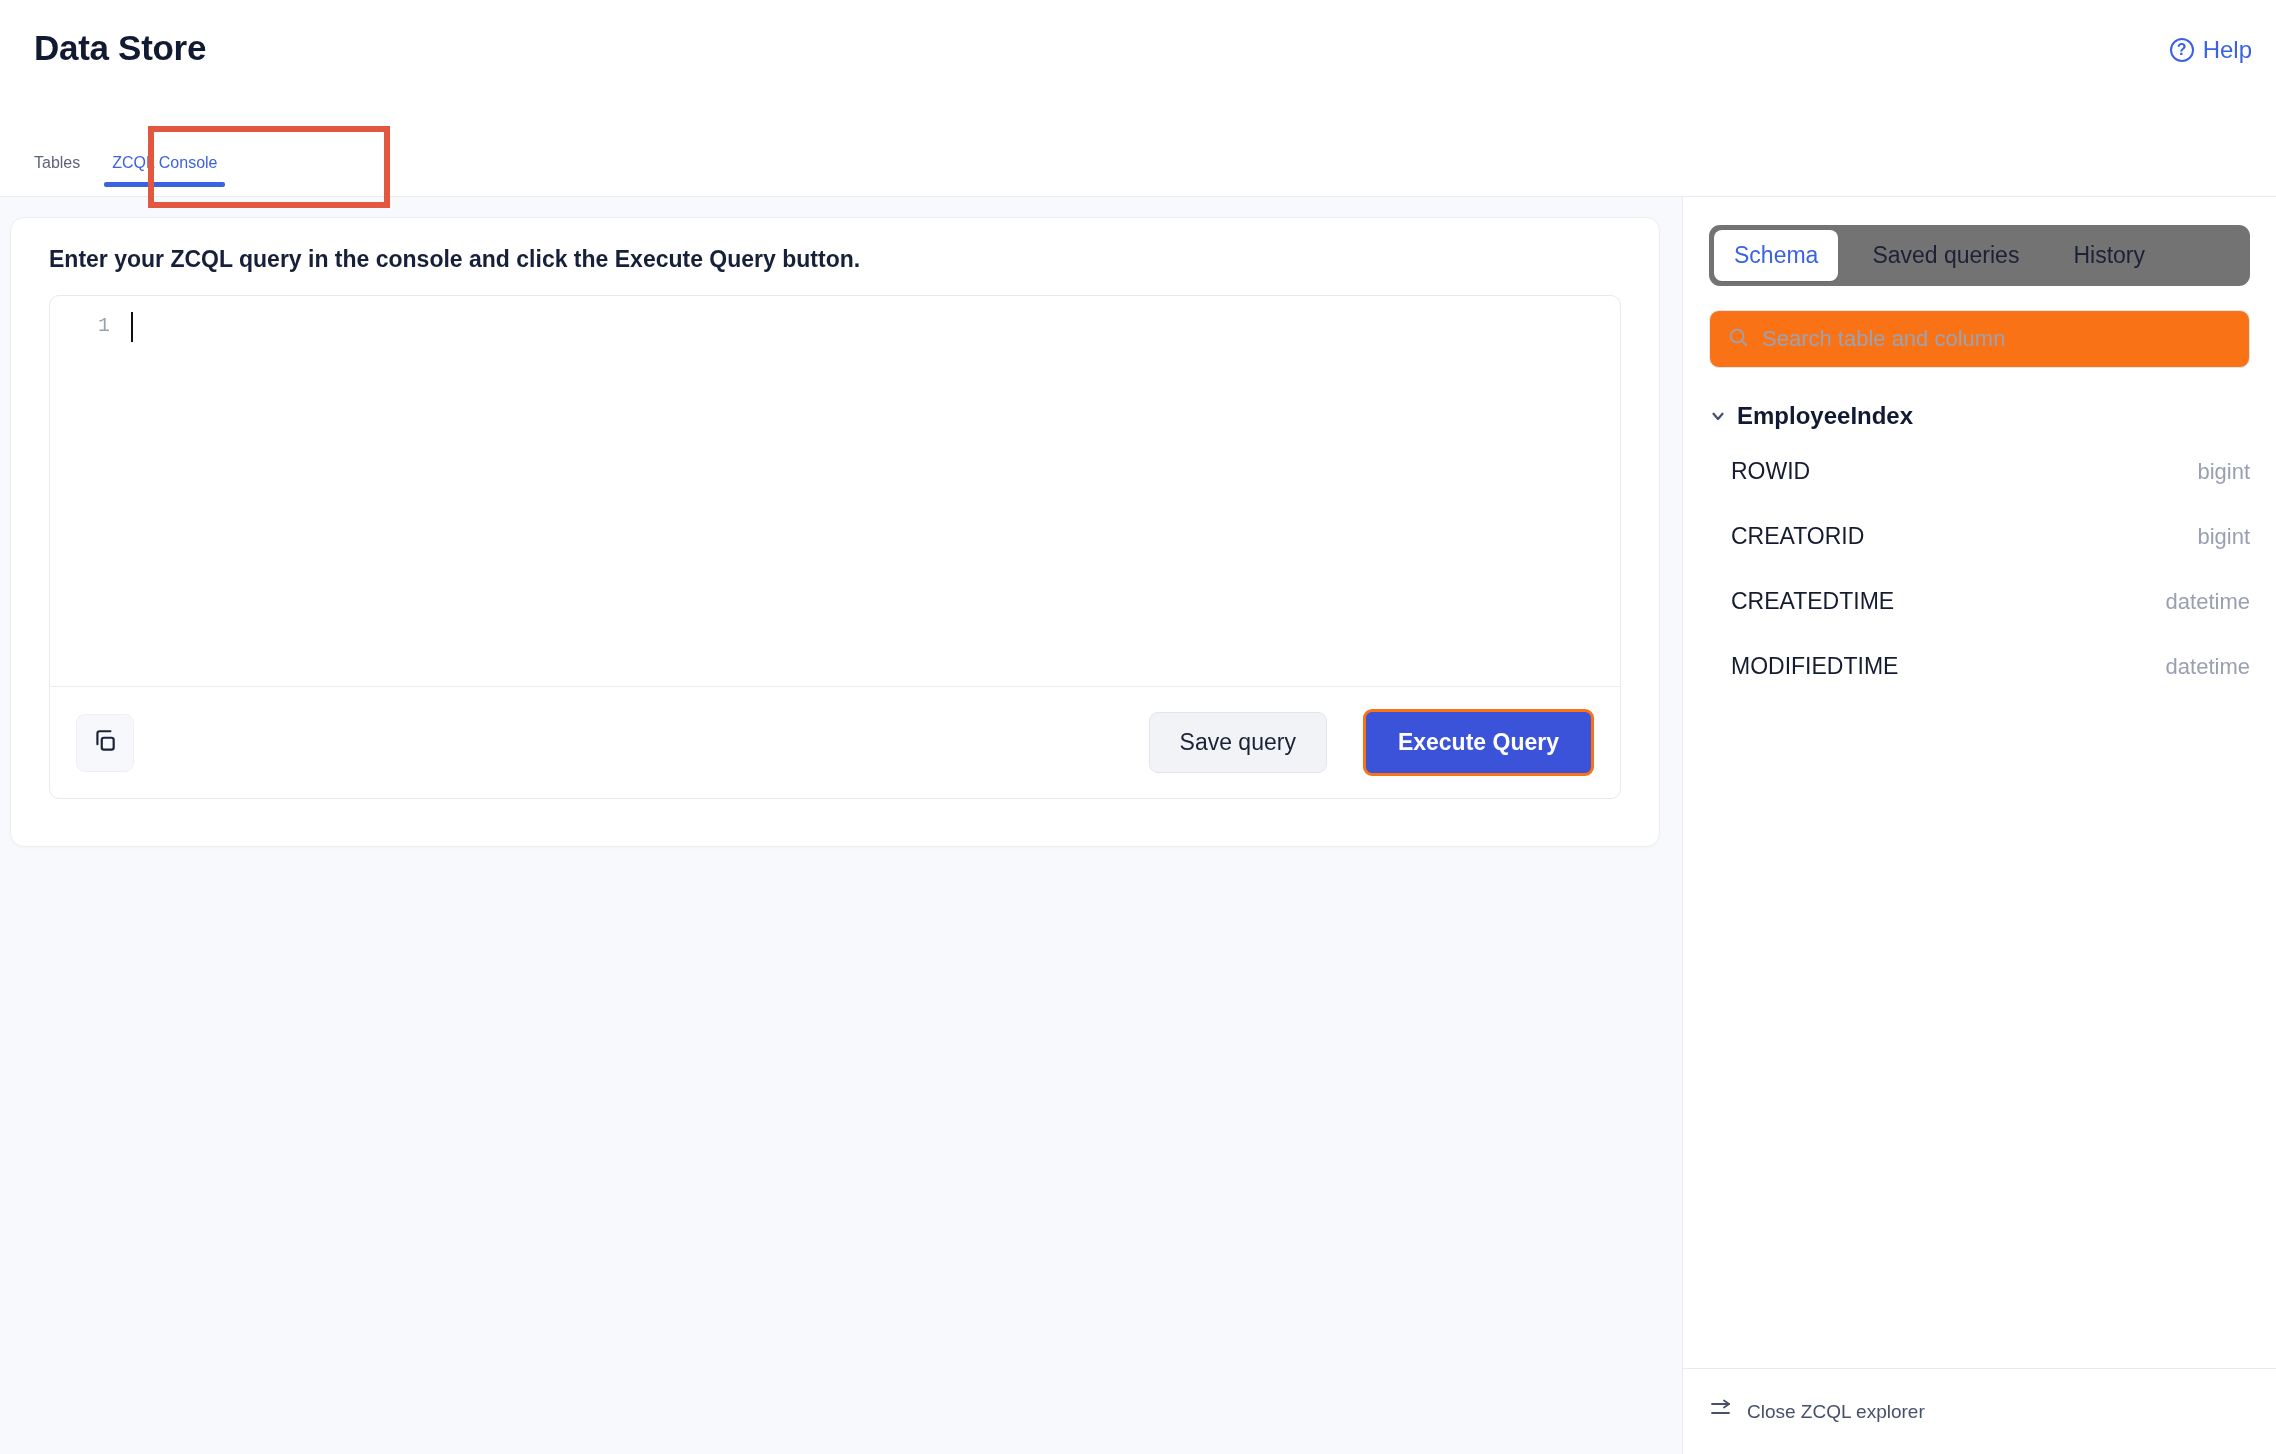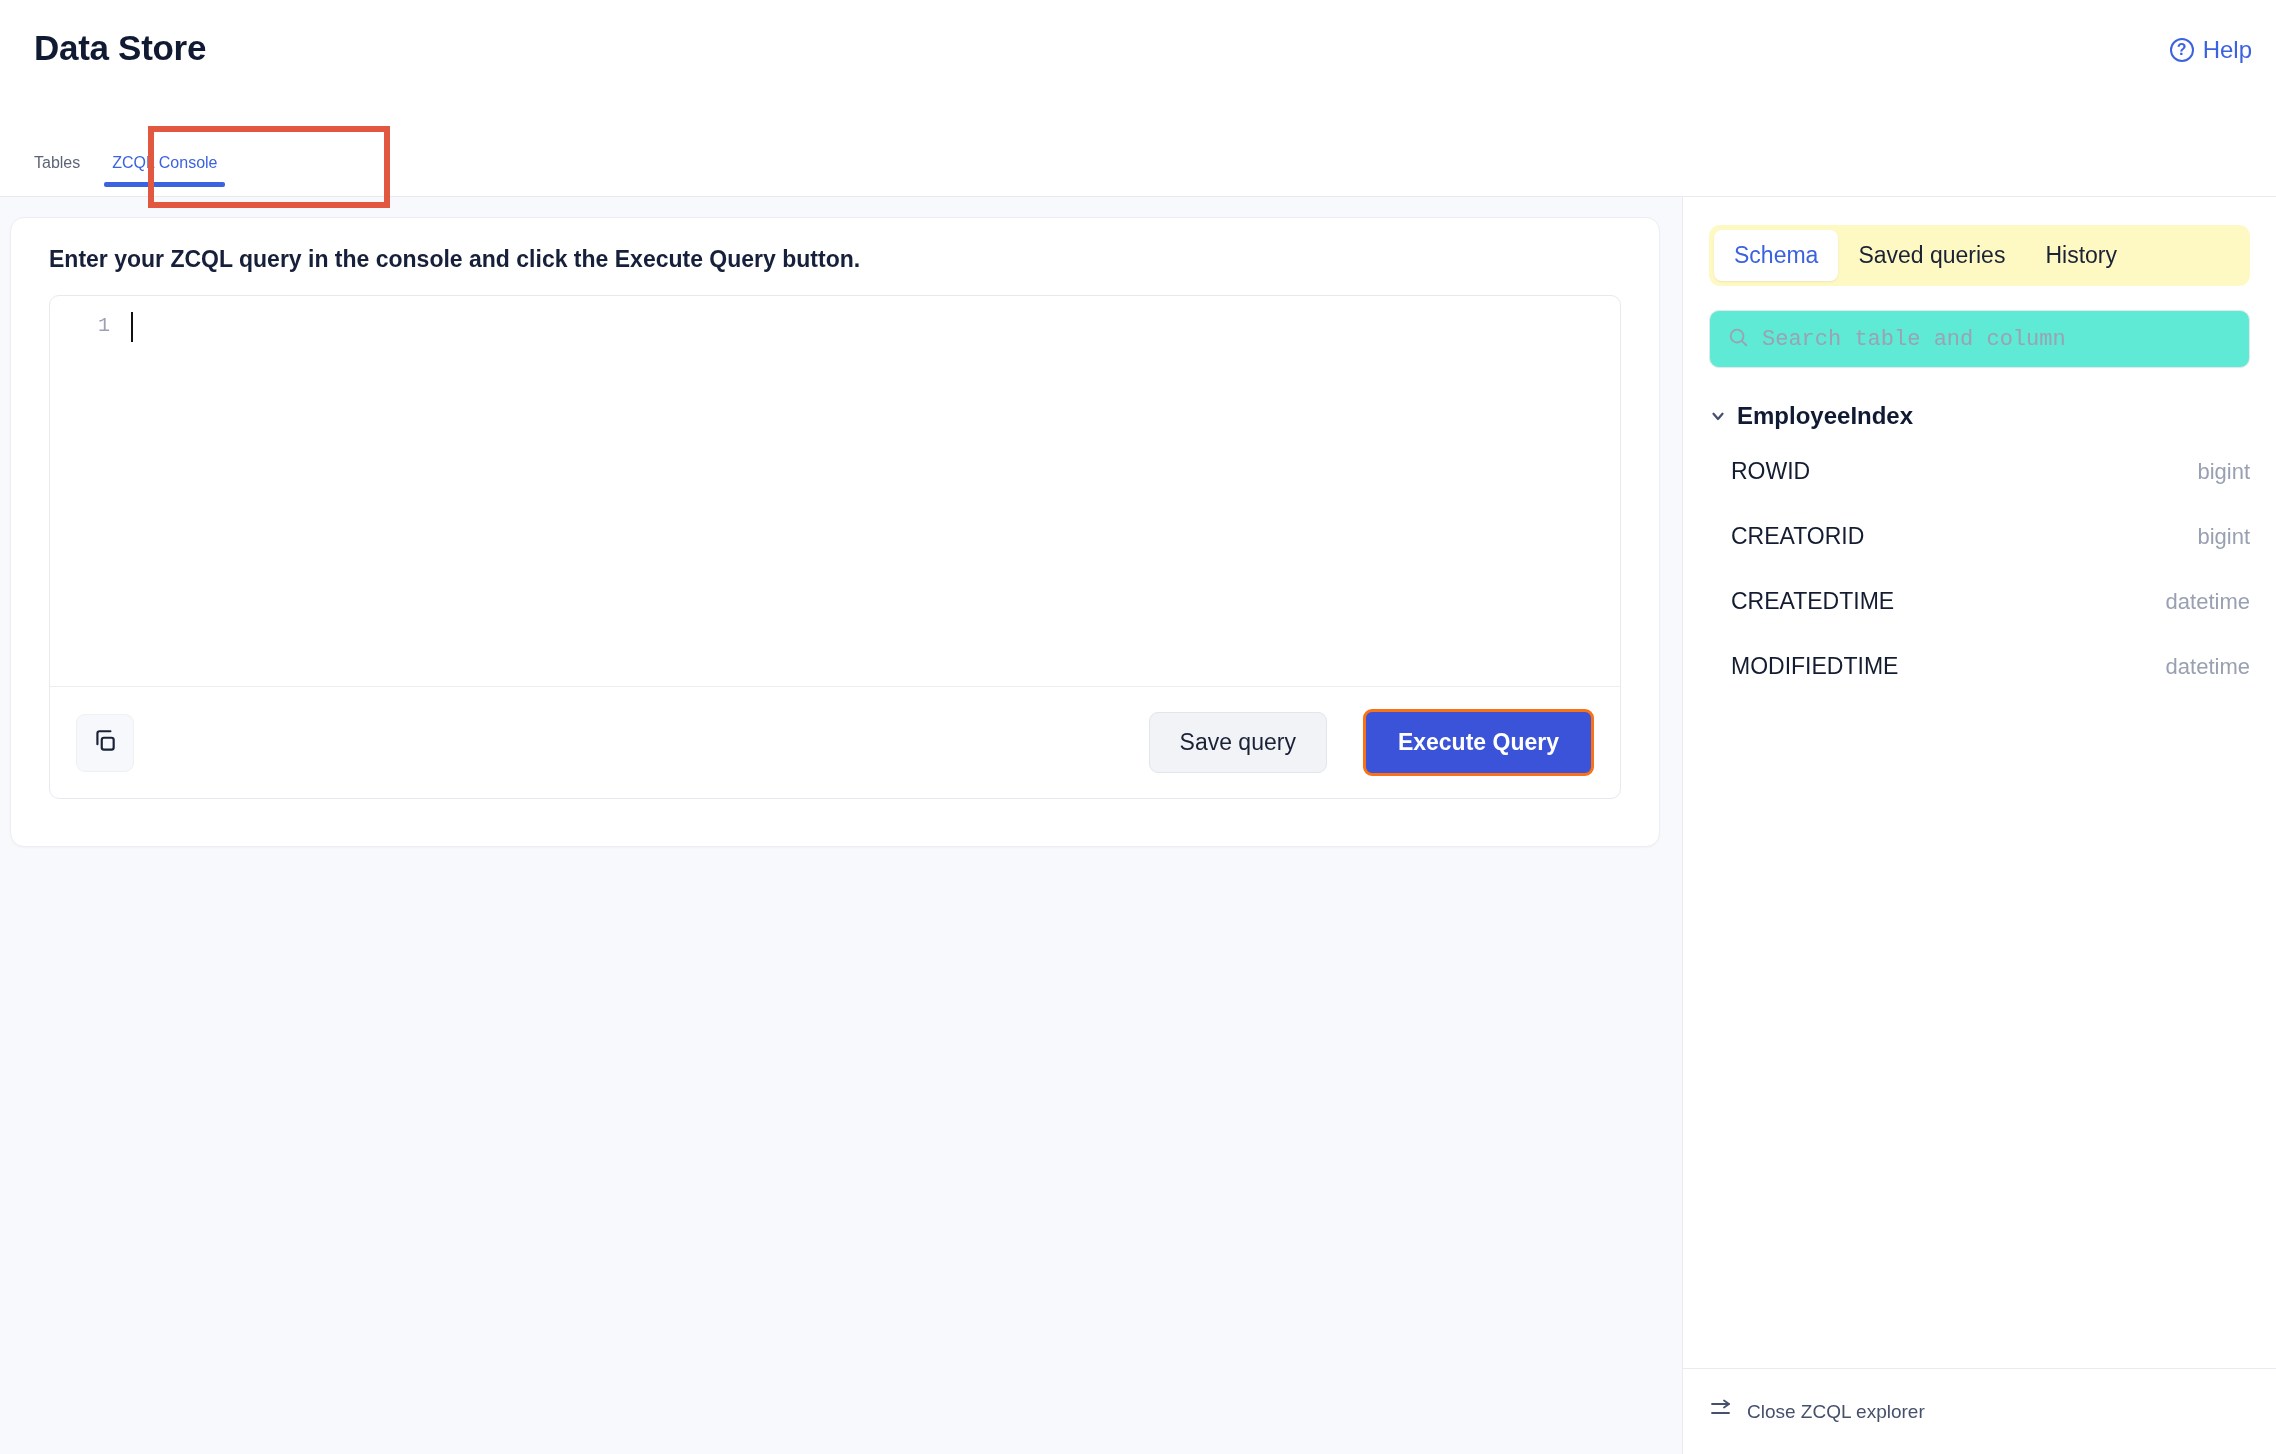--- a/index.html
+++ b/index.html
@@ -242,24 +242,24 @@
   }
 
   .explorer-body {
     flex: 1;
     padding: 28px 26px 0 26px;
     overflow: hidden;
   }
 
   .seg-tabs {
     display: flex;
-    background: #fef9c3;
+    background: #737373;
     border-radius: 11px;
     padding: 5px;
-    gap: 0;
+    gap: 14px;
   }
   .seg-tab {
     flex: 0 0 auto;
     padding: 12px 20px;
     font-size: 23px;
     color: #1b2236;
     border-radius: 8px;
     cursor: pointer;
     white-space: nowrap;
   }
@@ -274,23 +274,23 @@
     position: relative;
     height: 58px;
   }
   .search-input {
     width: 100%;
     height: 100%;
     border: 1px solid #e4e7ee;
     border-radius: 10px;
     padding: 0 16px 0 52px;
     font-size: 22px;
-    font-family: Liberation Mono, monospace;
+    font-family: Liberation Sans, sans-serif;
     color: #1b2236;
-    background: #5eead4;
+    background: #f97316;
     outline: none;
   }
   .search-input::placeholder { color: #9aa2b4; }
   .search-icon {
     position: absolute;
     left: 18px;
     top: 50%;
     transform: translateY(-50%);
     pointer-events: none;
   }

